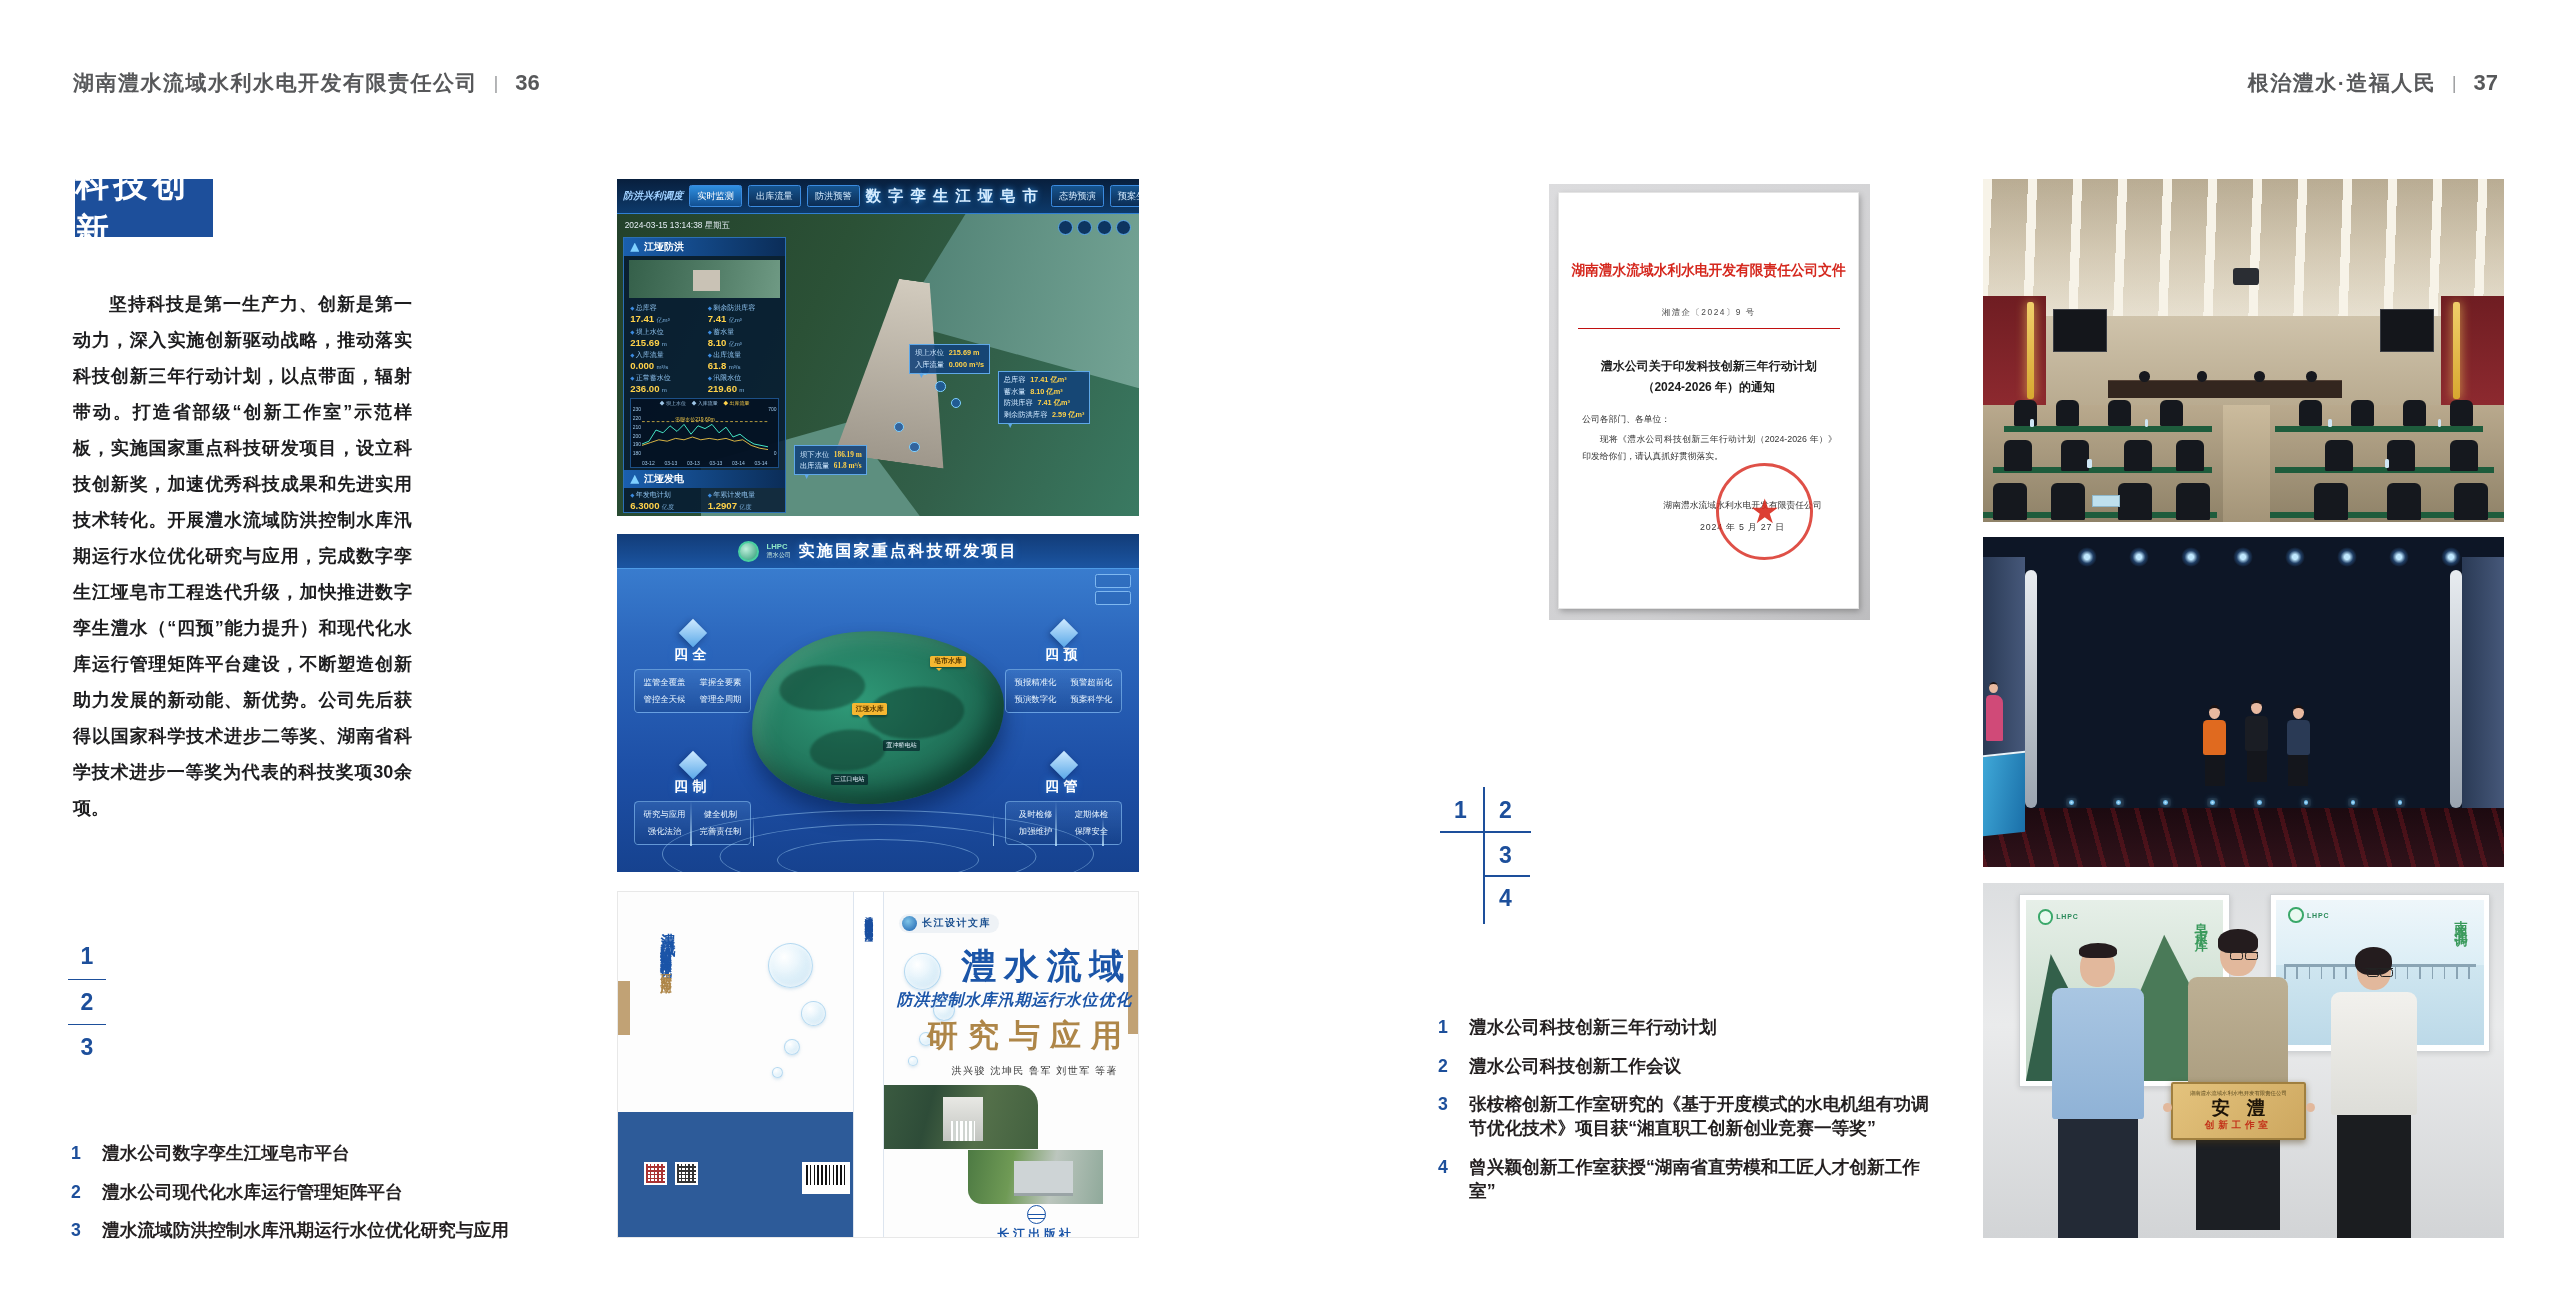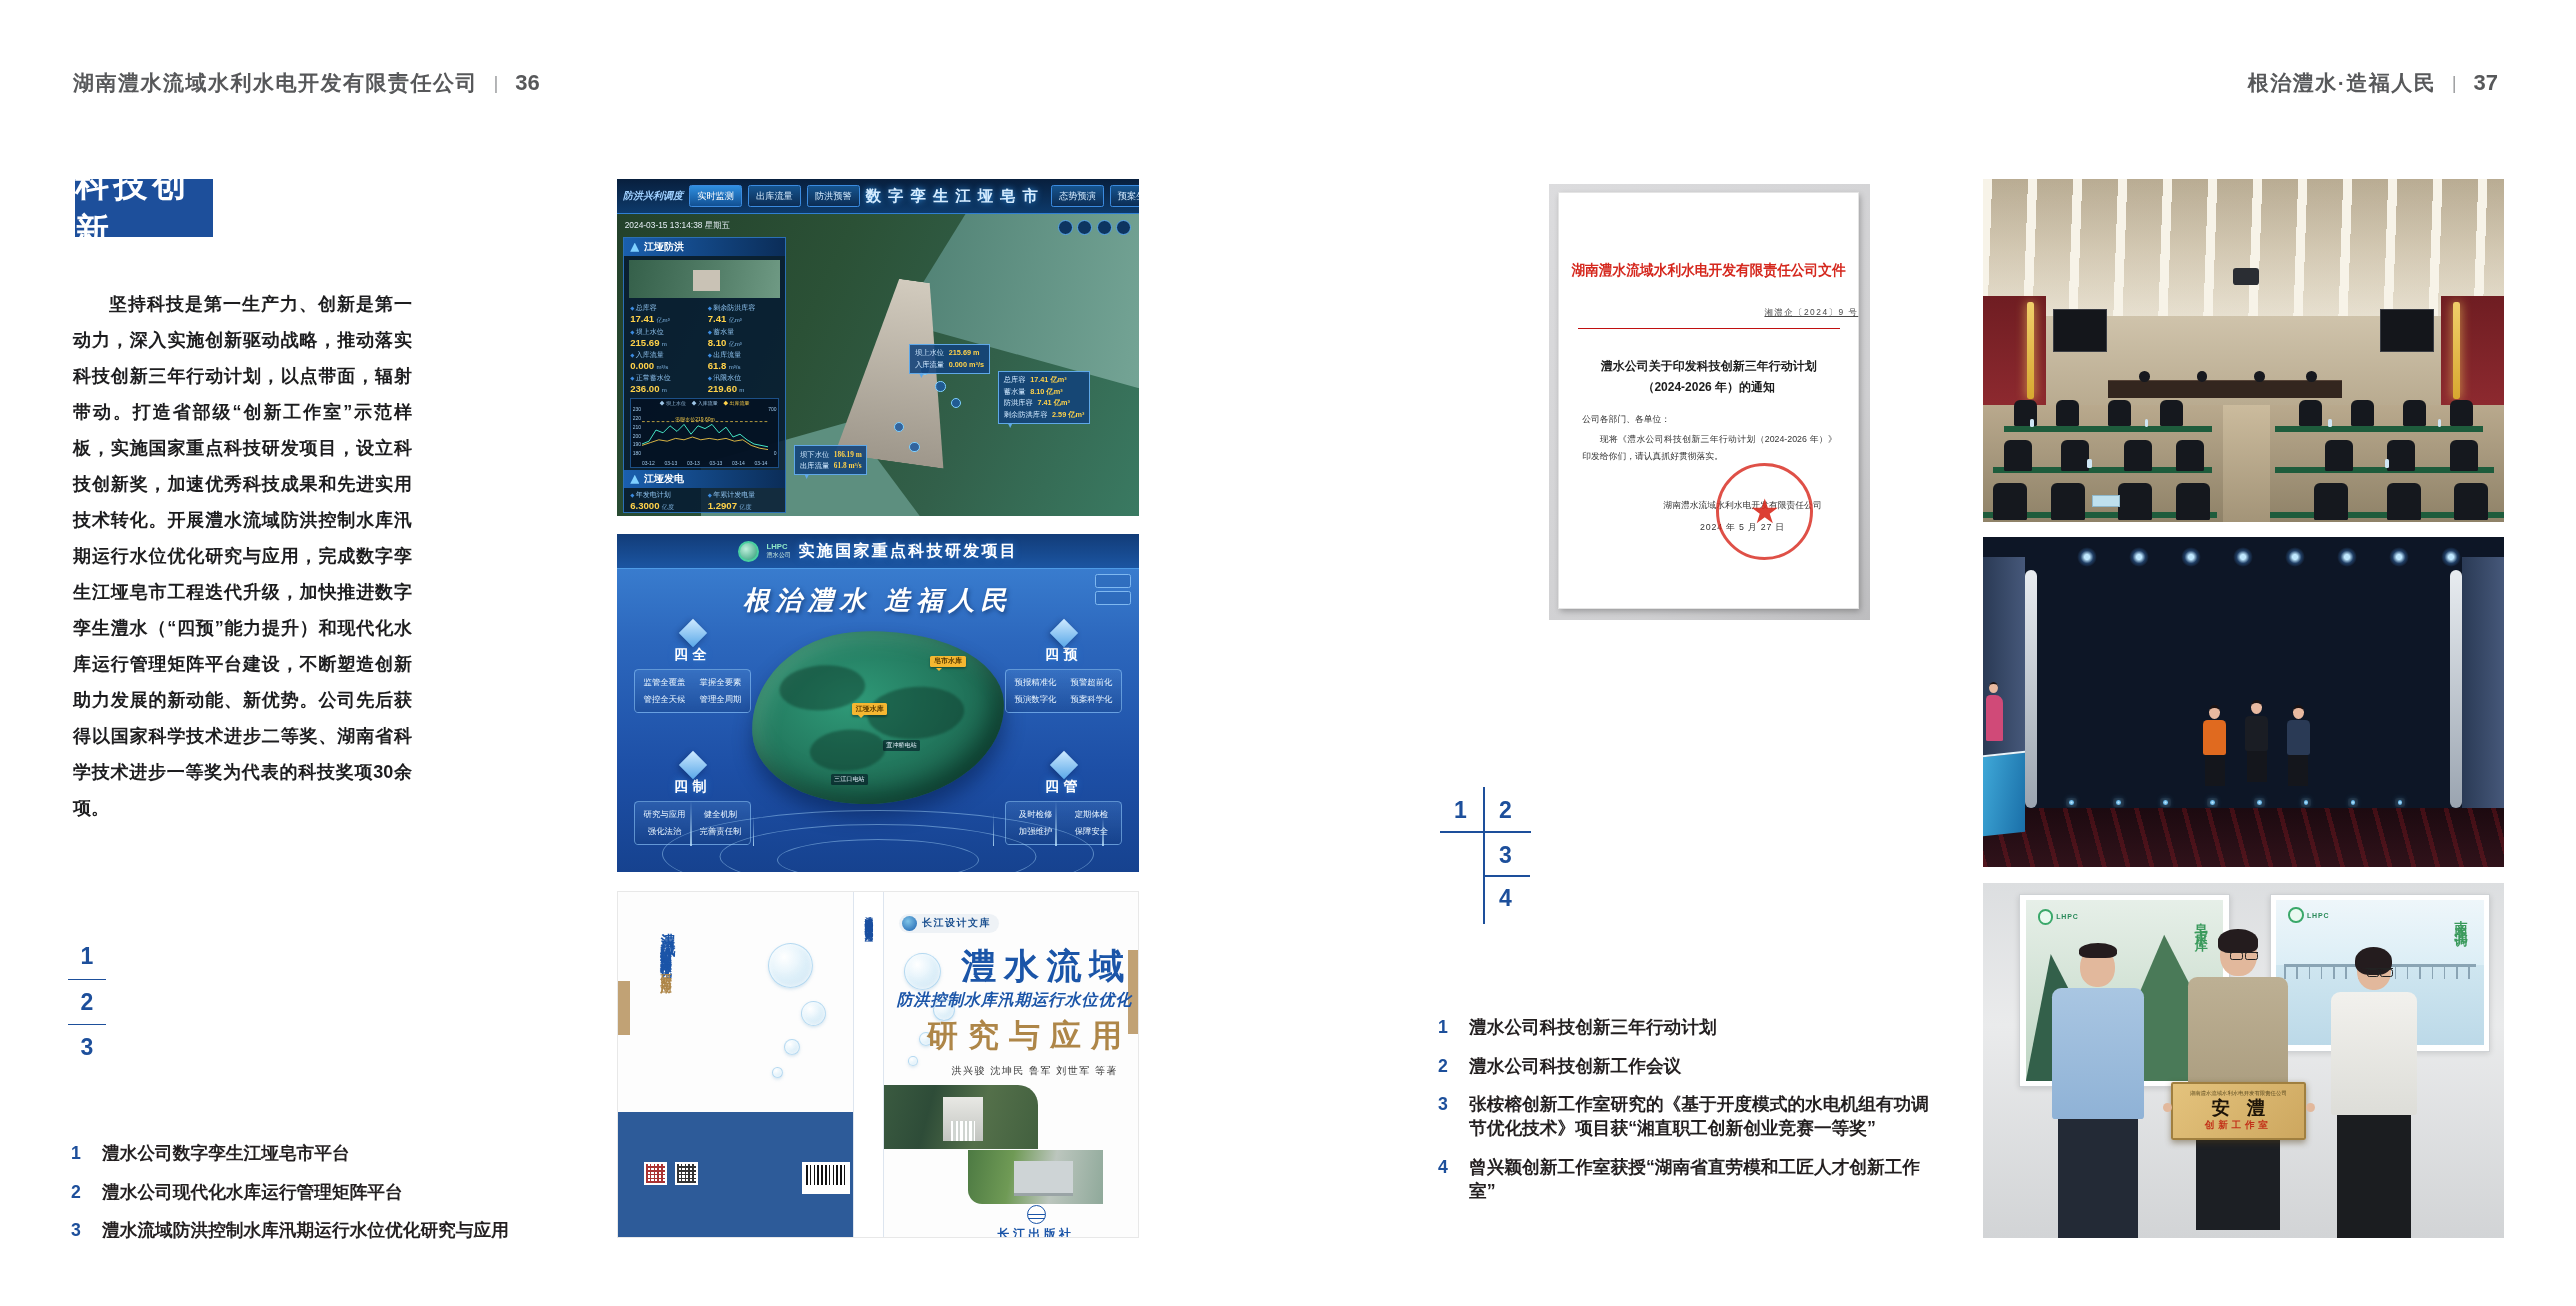--- a/index.html
+++ b/index.html
@@ -165,21 +165,21 @@
     background:linear-gradient(180deg,#fff 45%,#1b55a8 45% 55%,#fff 55% 70%,#1b55a8 70% 78%,#fff 78%);}
   .bk-pubt{font-size:12.3px;font-weight:bold;color:#1b55a8;letter-spacing:3.1px;font-family:"Liberation Serif",serif;}
 
   
   #img-document{left:1549px;top:184px;width:321px;height:436px;
     background:linear-gradient(135deg,#dcdcde,#cfcfd1 70%,#bdbdbf);}
   .doc-page{position:absolute;inset:7.7px 10.7px 10.7px 9.2px;background:#fff;border:0.8px solid #e4e4e4;
     box-shadow:2.3px 3.1px 6.1px rgba(0,0,0,.28);}
   .doc-org{position:absolute;left:0;right:0;top:68px;text-align:center;font-size:14.6px;font-weight:bold;
     color:#d5281e;white-space:nowrap;transform:scaleX(.94);}
-  .doc-no{position:absolute;left:0;right:0;top:114px;text-align:right;font-size:8.4px;color:#4a4a4a;letter-spacing:1.5px;text-decoration:underline;}
+  .doc-no{position:absolute;left:0;right:0;top:114px;text-align:center;font-size:8.4px;color:#4a4a4a;letter-spacing:1.5px;}
   .doc-rule{position:absolute;left:18.4px;right:18.4px;top:135px;border-top:1.5px solid #c01010;}
   .doc-subject{position:absolute;left:0;right:0;top:163px;text-align:center;font-size:12px;font-weight:bold;
     color:#1c1c1c;line-height:21px;}
   .doc-salut{position:absolute;left:23px;top:221px;font-size:8.8px;color:#333;}
   .doc-body{position:absolute;left:23px;right:21.5px;top:238px;font-size:8.8px;color:#333;line-height:17.7px;
     text-indent:2em;text-align:justify;}
   .doc-signer{position:absolute;right:12.3px;top:307px;width:207px;text-align:center;font-size:8.8px;color:#333;}
   .doc-date{position:absolute;right:12.3px;top:329px;width:207px;text-align:center;font-size:8.8px;color:#333;letter-spacing:0.8px;}
   .doc-seal{position:absolute;right:45px;top:270px;width:91px;height:91px;border-radius:50%;
     border:3.1px solid rgba(216,42,30,.82);display:flex;align-items:center;justify-content:center;}
@@ -493,21 +493,20 @@
     <div class="mx-top">
       <span class="mx-logo"></span>
       <span class="mx-logot">
         <span class="a">LHPC</span>
         <span class="b">澧水公司</span>
       </span>
       <span class="mx-title">实施国家重点科技研发项目</span>
     </div>
     <span class="mx-btn" style="right:7.7px;top:40px;"></span>
     <span class="mx-btn" style="right:7.7px;top:57px;"></span>
-    <div class="mx-slogan">根治澧水 造福人民</div>
 
     <div class="mx-map">
       <span class="mx-ridge" style="left:12%;top:18%;width:34%;height:26%;"></span>
       <span class="mx-ridge" style="left:46%;top:34%;width:38%;height:30%;"></span>
       <span class="mx-ridge" style="left:22%;top:56%;width:30%;height:24%;"></span>
     </div>
     <span class="lab-y" style="left:60%;top:36%;">皂市水库</span>
     <span class="lab-y" style="left:45%;top:50%;">江垭水库</span>
     <span class="lab-d" style="left:51%;top:61%;">宜冲桥电站</span>
     <span class="lab-d" style="left:41%;top:71%;">三江口电站</span>

